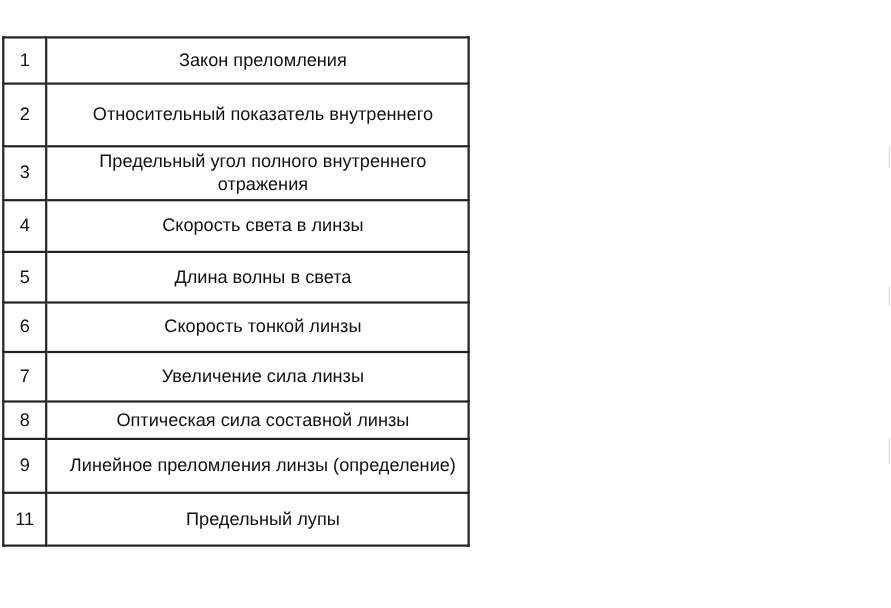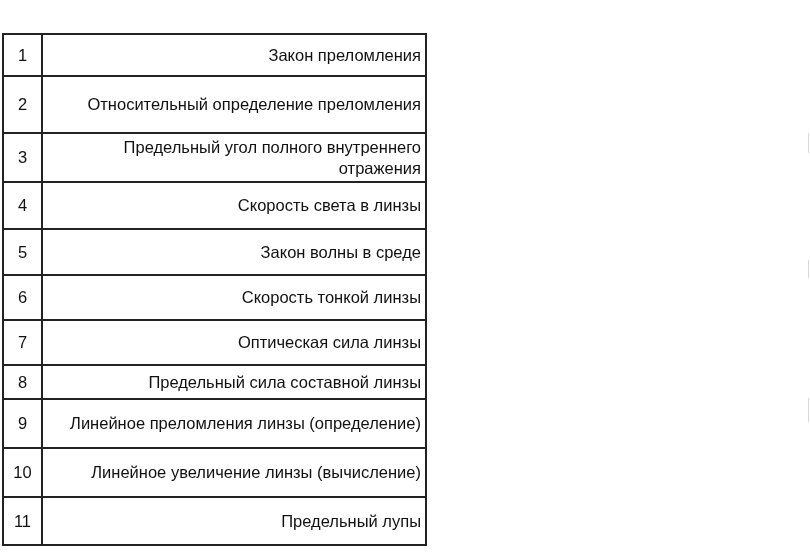--- a/index.html
+++ b/index.html
@@ -30,73 +30,69 @@
       line-height: 21px;
       vertical-align: middle;
     }
     .formula-table td.num {
       width: 37px;
       text-align: center;
     }
     .formula-table td.name {
       padding-left: 14px;
       padding-right: 4px;
-      text-align: right;
+      text-align: center;
     }
     .faint-mark {
       position: absolute;
       left: 808px;
       width: 1px;
       background: #d8d8d8;
     }
   </style>
 </head>
 <body>
 
 <table class="formula-table">
   <tbody>
     <tr style="height:42px">
       <td class="num">1</td>
       <td class="name">Закон преломления</td>
     </tr>
     <tr style="height:57px">
       <td class="num">2</td>
-      <td class="name">Относительный определение преломления</td>
+      <td class="name">Относительный показатель внутреннего</td>
     </tr>
     <tr style="height:49px">
       <td class="num">3</td>
       <td class="name">Предельный угол полного внутреннего отражения</td>
     </tr>
     <tr style="height:47px">
       <td class="num">4</td>
       <td class="name">Скорость света в линзы</td>
     </tr>
     <tr style="height:46px">
       <td class="num">5</td>
-      <td class="name">Закон волны в среде</td>
+      <td class="name">Длина волны в света</td>
     </tr>
     <tr style="height:45px">
       <td class="num">6</td>
       <td class="name">Скорость тонкой линзы</td>
     </tr>
     <tr style="height:45px">
       <td class="num">7</td>
-      <td class="name">Оптическая сила линзы</td>
+      <td class="name">Увеличение сила линзы</td>
     </tr>
     <tr style="height:34px">
       <td class="num">8</td>
-      <td class="name">Предельный сила составной линзы</td>
+      <td class="name">Оптическая сила составной линзы</td>
     </tr>
     <tr style="height:49px">
       <td class="num">9</td>
       <td class="name">Линейное преломления линзы (определение)</td>
-    </tr>
-    <tr style="height:49px">
-      <td class="num">10</td>
-      <td class="name">Линейное увеличение линзы (вычисление)</td>
     </tr>
     <tr style="height:48px">
       <td class="num">11</td>
       <td class="name">Предельный лупы</td>
     </tr>
   </tbody>
 </table>
 
 <div class="faint-mark" style="top:133px;height:20px"></div>
 <div class="faint-mark" style="top:260px;height:18px"></div>

